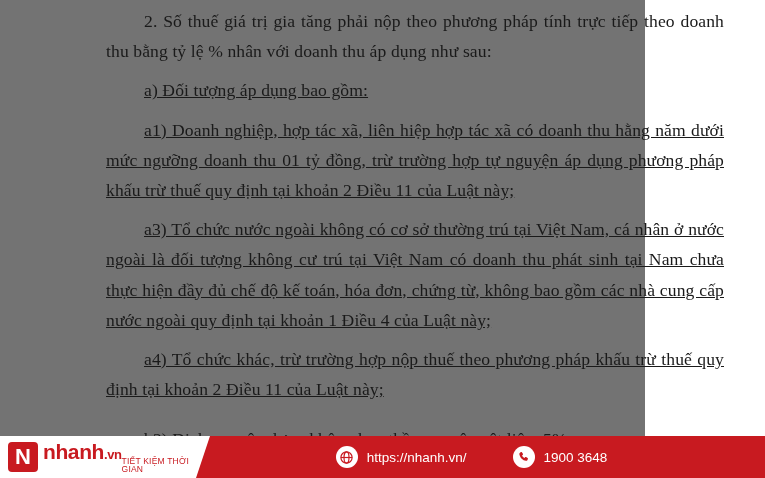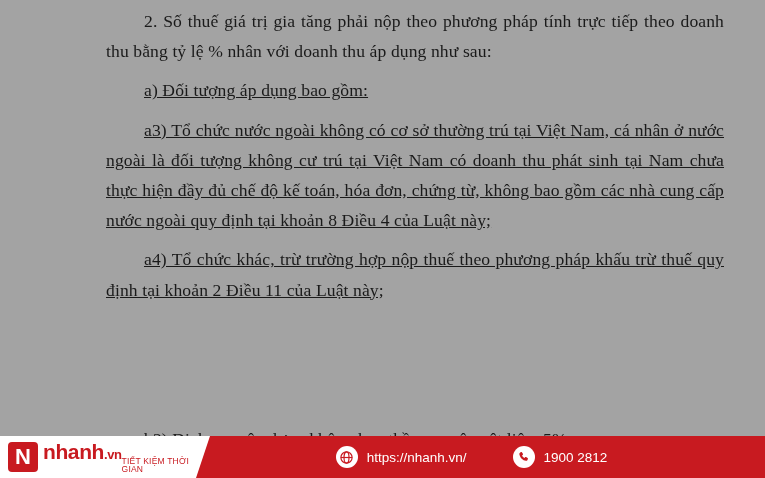--- a/index.html
+++ b/index.html
@@ -12,23 +12,23 @@
     background: #ffffff;
     font-family: "Liberation Serif", serif;
     overflow: hidden;
     position: relative;
   }
 
   #page {
     position: absolute;
     left: 0;
     top: 0;
-    width: 765px;
+    width: 645px;
     height: 478px;
-    background: #a3a3a3;
+    background: #737373;
   }
 
   #doc-body {
     position: absolute;
     left: 106px;
     top: 6px;
     width: 618px;
     height: 430px;
     overflow: hidden;
   }
@@ -172,21 +172,22 @@
   .circ-icon svg { display: block; }
 </style>
 </head>
 <body>
 
 <div id="page">
 
   <div id="doc-body">
     <p class="para indent">2. Số thuế giá trị gia tăng phải nộp theo phương pháp tính trực tiếp theo doanh thu bằng tỷ lệ % nhân với doanh thu áp dụng như sau:</p>
     <p class="para indent">a) Đối tượng áp dụng bao gồm:</p>
-    <p class="para indent">a3) Tổ chức nước ngoài không có cơ sở thường trú tại Việt Nam, cá nhân ở nước ngoài là đối tượng không cư trú tại Việt Nam có doanh thu phát sinh tại Nam chưa thực hiện đầy đủ chế độ kế toán, hóa đơn, chứng từ, không bao gồm các nhà cung cấp nước ngoài quy định tại khoản 8 Điều 4 của Luật này;</p>
+    <p class="para indent">a1) Doanh nghiệp, hợp tác xã, liên hiệp hợp tác xã có doanh thu hằng năm dưới mức ngưỡng doanh thu 01 tỷ đồng, trừ trường hợp tự nguyện áp dụng phương pháp khấu trừ thuế quy định tại khoản 2 Điều 11 của Luật này;</p>
+    <p class="para indent">a3) Tổ chức nước ngoài không có cơ sở thường trú tại Việt Nam, cá nhân ở nước ngoài là đối tượng không cư trú tại Việt Nam có doanh thu phát sinh tại Nam chưa thực hiện đầy đủ chế độ kế toán, hóa đơn, chứng từ, không bao gồm các nhà cung cấp nước ngoài quy định tại khoản 1 Điều 4 của Luật này;</p>
     <p class="para indent">a4) Tổ chức khác, trừ trường hợp nộp thuế theo phương pháp khấu trừ thuế quy định tại khoản 2 Điều 11 của Luật này;</p>
 
   </div>
 
   <div id="clipped-line">
     <p class="para indent">b2) Dịch vụ, xây dựng không bao thầu nguyên vật liệu: 5%;</p>
   </div>
 
   <div id="footer">
 
@@ -212,19 +213,19 @@
         </span>
         <span>https://nhanh.vn/</span>
       </div>
 
       <div class="finfo">
         <span class="circ-icon">
           <svg width="14" height="14" viewBox="0 0 24 24" fill="#c81a20">
             <path d="M6.6 3.5c.6-.3 1.4-.1 1.8.5l1.7 2.6c.4.6.3 1.4-.3 1.8l-1.2.9c.8 1.9 2.4 3.5 4.3 4.3l.9-1.2c.4-.6 1.2-.7 1.8-.3l2.6 1.7c.6.4.8 1.2.5 1.8l-1 1.8c-.4.7-1.2 1-2 .9C10.2 18.5 5.5 13.8 4 7.3c-.2-.8.1-1.6.8-2l1.8-1.8z"></path>
           </svg>
         </span>
-        <span>1900 2812</span>
+        <span>1900 3648</span>
       </div>
 
     </div>
   </div>
 
 </div>
 
 </body></html>

